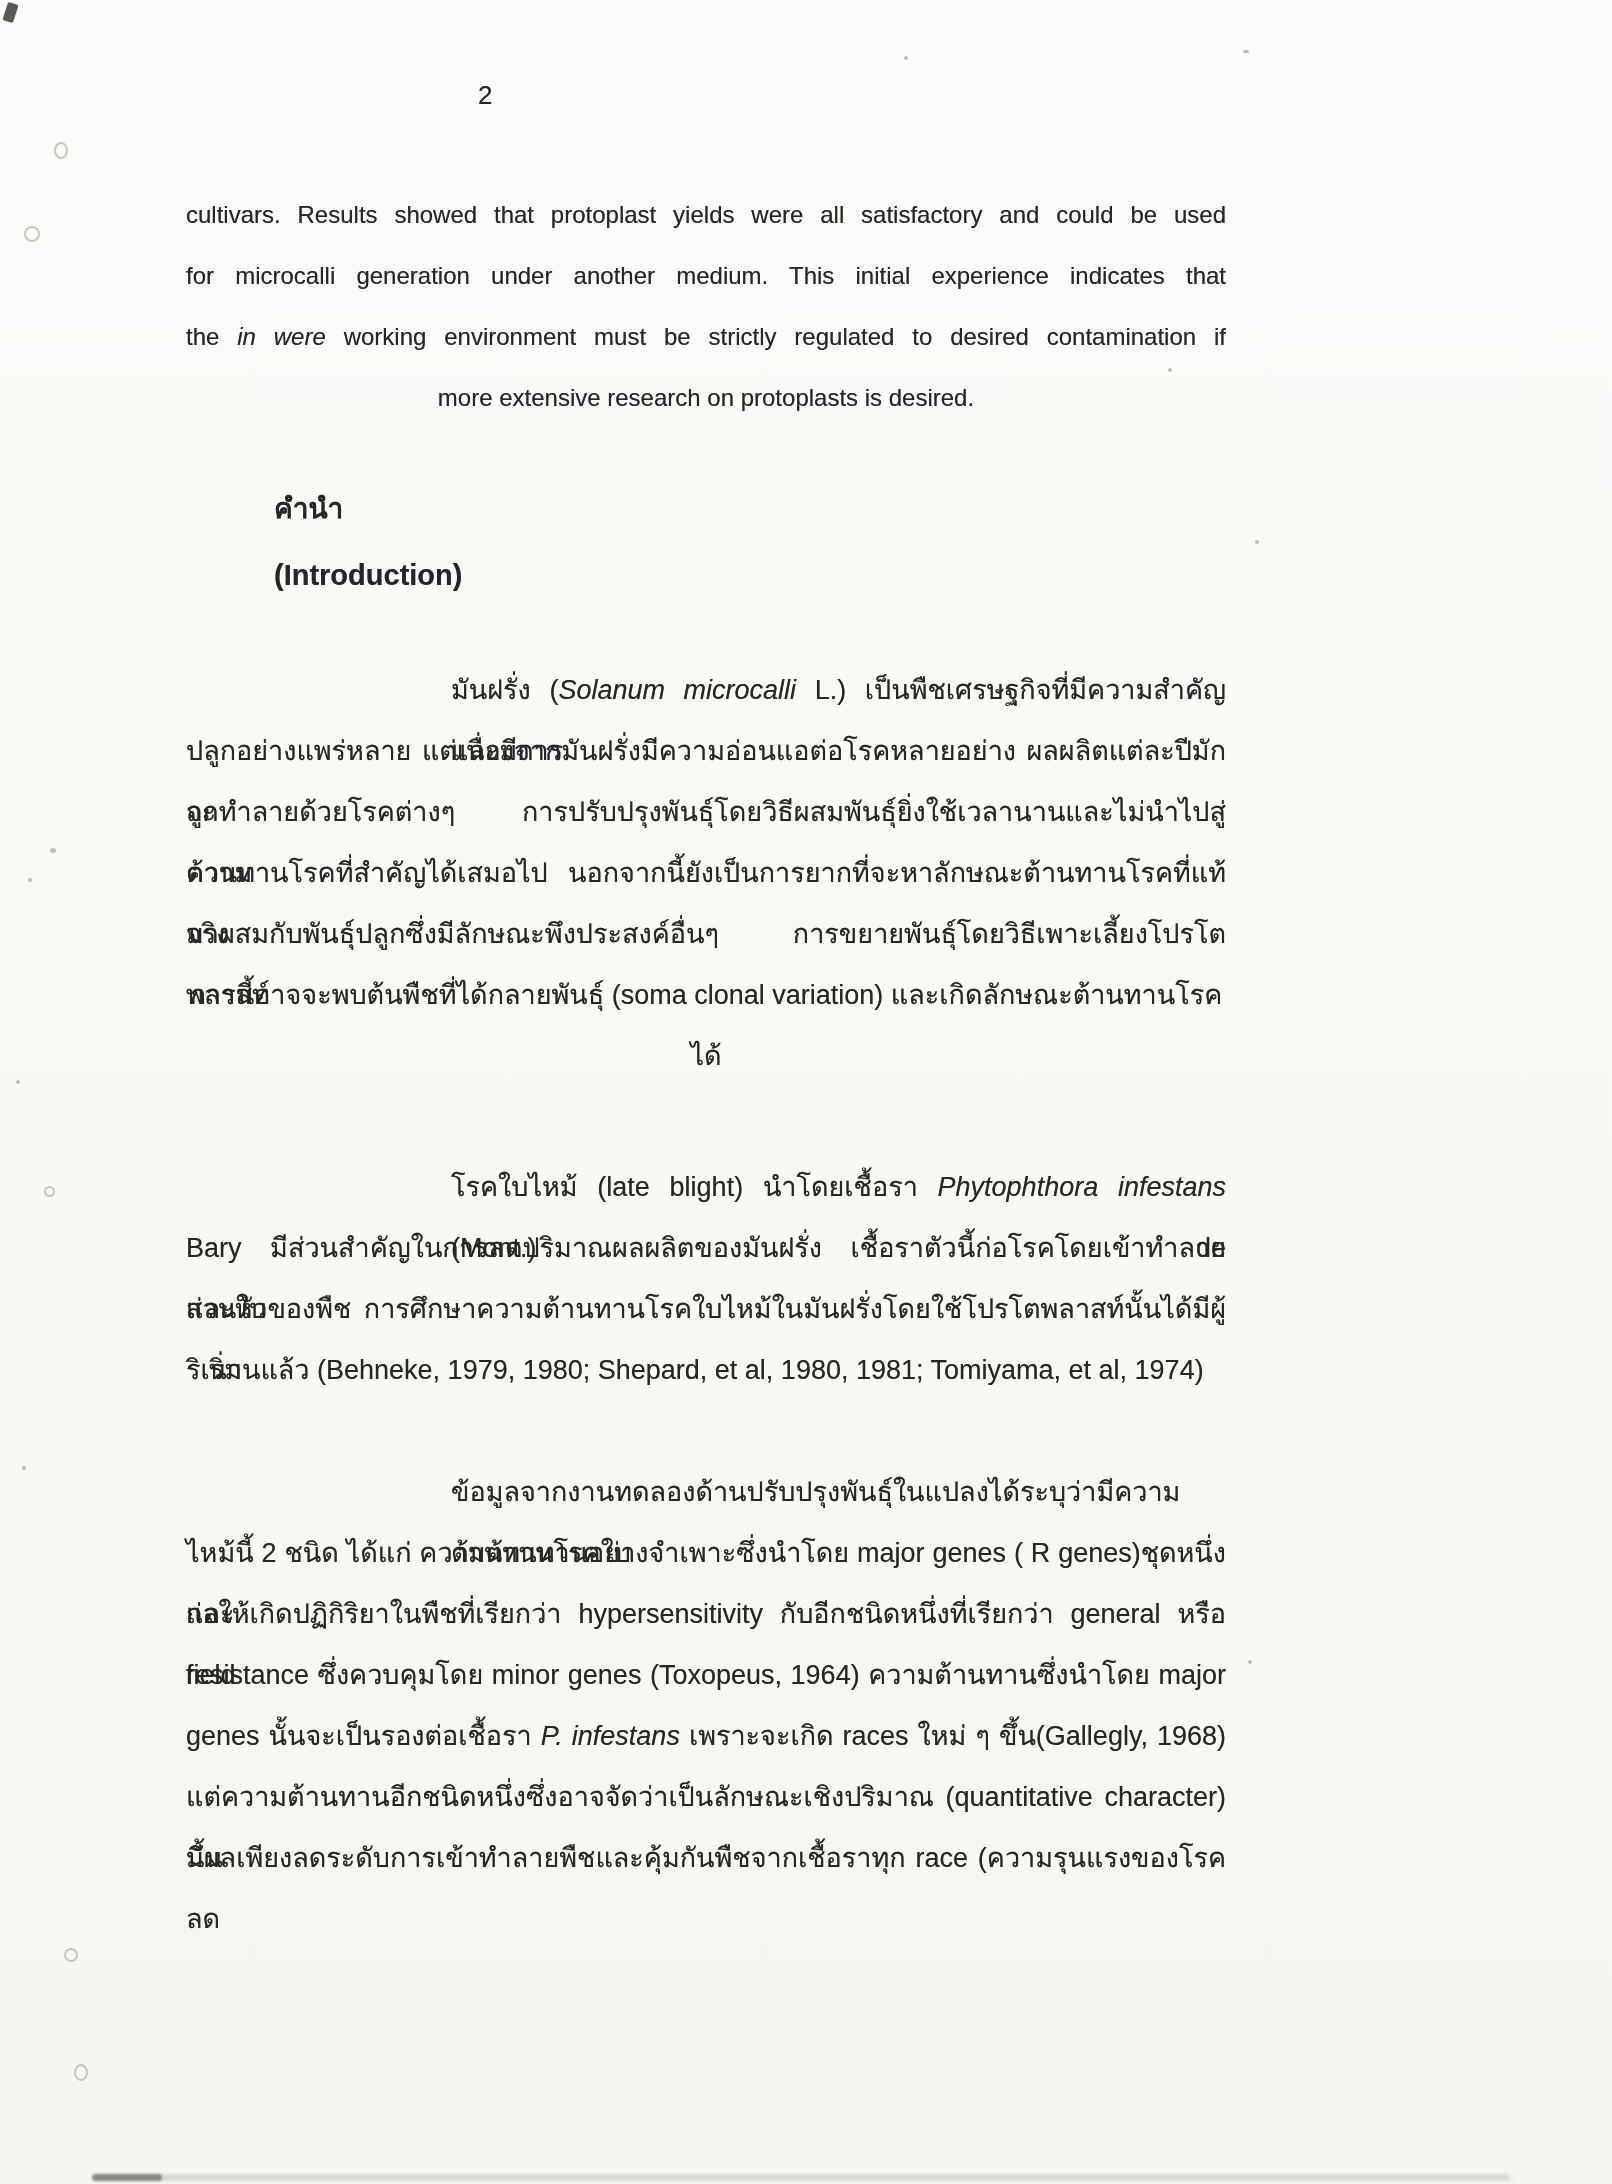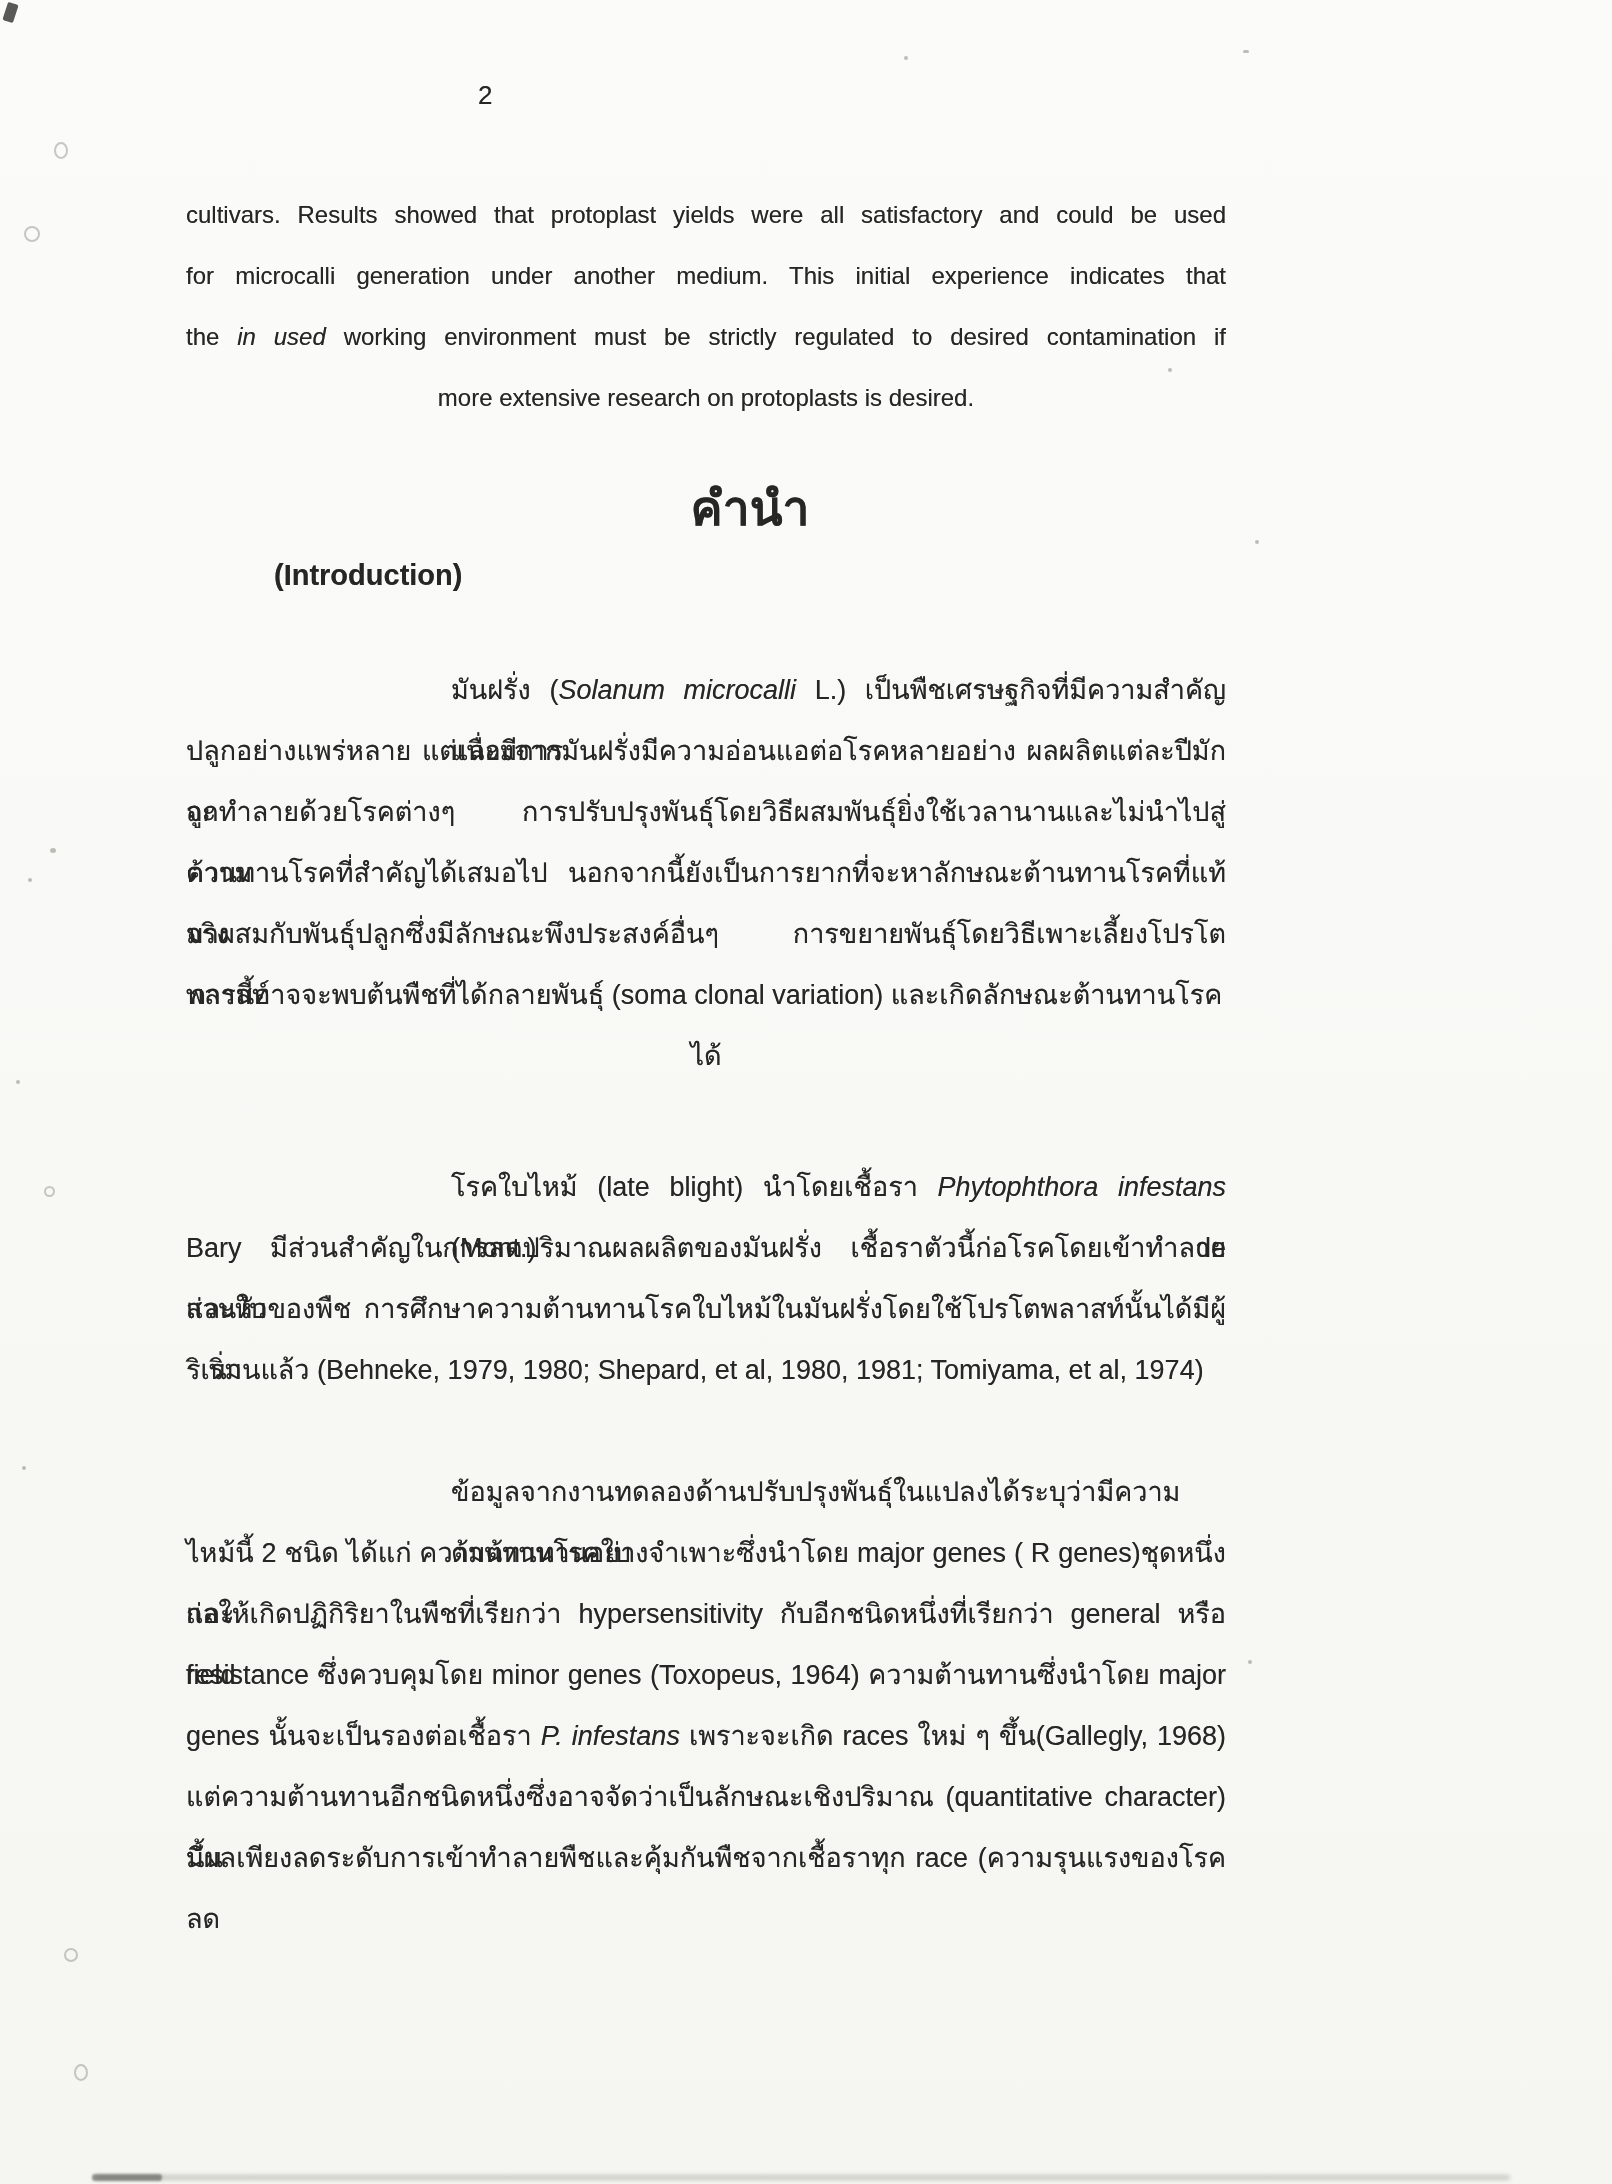--- a/index.html
+++ b/index.html
@@ -12,39 +12,39 @@
     text-shadow:0 0 0.5px rgba(40,40,38,0.55);
   }
   .pagenum{position:absolute;left:478px;top:80px;font-size:26px;letter-spacing:1px;}
   .block{position:absolute;left:186px;width:1040px;}
   .ln{height:61px;line-height:61px;text-align:center;white-space:normal;}
   .ln.j{text-align:justify;text-align-last:justify;-moz-text-align-last:justify;}
   .ln.ind{padding-left:265px;}
   .it{font-style:italic;}
   .en{font-size:24px;}
   .th{font-size:27px;}
-  .h-thai{font-size:48px;font-weight:bold;height:61px;line-height:61px;text-align:center;text-indent:88px;}
+  .h-thai{font-size:28px;font-weight:bold;height:61px;line-height:61px;text-align:left;text-indent:88px;}
   .h-eng{font-size:29px;font-weight:bold;height:61px;line-height:61px;text-indent:88px;}
   .speck{position:absolute;background:#8a8a83;border-radius:50%;opacity:.55;}
   .ring{position:absolute;background:transparent;border:2px solid #93938b;border-radius:50%;opacity:.5;}
   .corner-mark{position:absolute;left:5px;top:3px;width:11px;height:19px;background:#3c3c39;opacity:.85;transform:rotate(18deg);border-radius:2px;}
   .smudge{position:absolute;left:95px;top:2175px;width:1415px;height:5px;background:rgba(115,115,110,.32);filter:blur(2px);border-radius:3px;}
   .smudge-dark{position:absolute;left:92px;top:2174px;width:70px;height:7px;background:rgba(70,70,66,.55);filter:blur(1px);border-radius:3px;}
 </style>
 </head>
 <body>
 
 <div class="page">
 
   <div class="pagenum">2</div>
 
   <div class="block en" style="top:184px;">
       <div class="ln j"><span>cultivars.  Results showed that protoplast yields were all satisfactory and could be used</span></div>
       <div class="ln j"><span>for microcalli generation under another medium.  This initial experience indicates that</span></div>
-      <div class="ln j"><span>the </span><span class="it">in used</span><span> working environment must be strictly regulated to desired contamination if</span></div>
+      <div class="ln j"><span>the </span><span class="it">in were</span><span> working environment must be strictly regulated to desired contamination if</span></div>
       <div class="ln"><span>more extensive research on protoplasts is desired.</span></div>
     </div>
 
   <div class="block h-thai" style="top:478px;">คำนำ</div>
   <div class="block h-eng" style="top:545px;">(Introduction)</div>
 
   <div class="block th" style="top:660px;">
       <div class="ln j ind"><span>มันฝรั่ง (</span><span class="it">Solanum microcalli</span><span> L.) เป็นพืชเศรษฐกิจที่มีความสำคัญและมีการ</span></div>
       <div class="ln j"><span>ปลูกอย่างแพร่หลาย แต่เนื่องจากมันฝรั่งมีความอ่อนแอต่อโรคหลายอย่าง ผลผลิตแต่ละปีมักจะ</span></div>
       <div class="ln j"><span>ถูกทำลายด้วยโรคต่างๆ การปรับปรุงพันธุ์โดยวิธีผสมพันธุ์ยิ่งใช้เวลานานและไม่นำไปสู่ความ</span></div>

